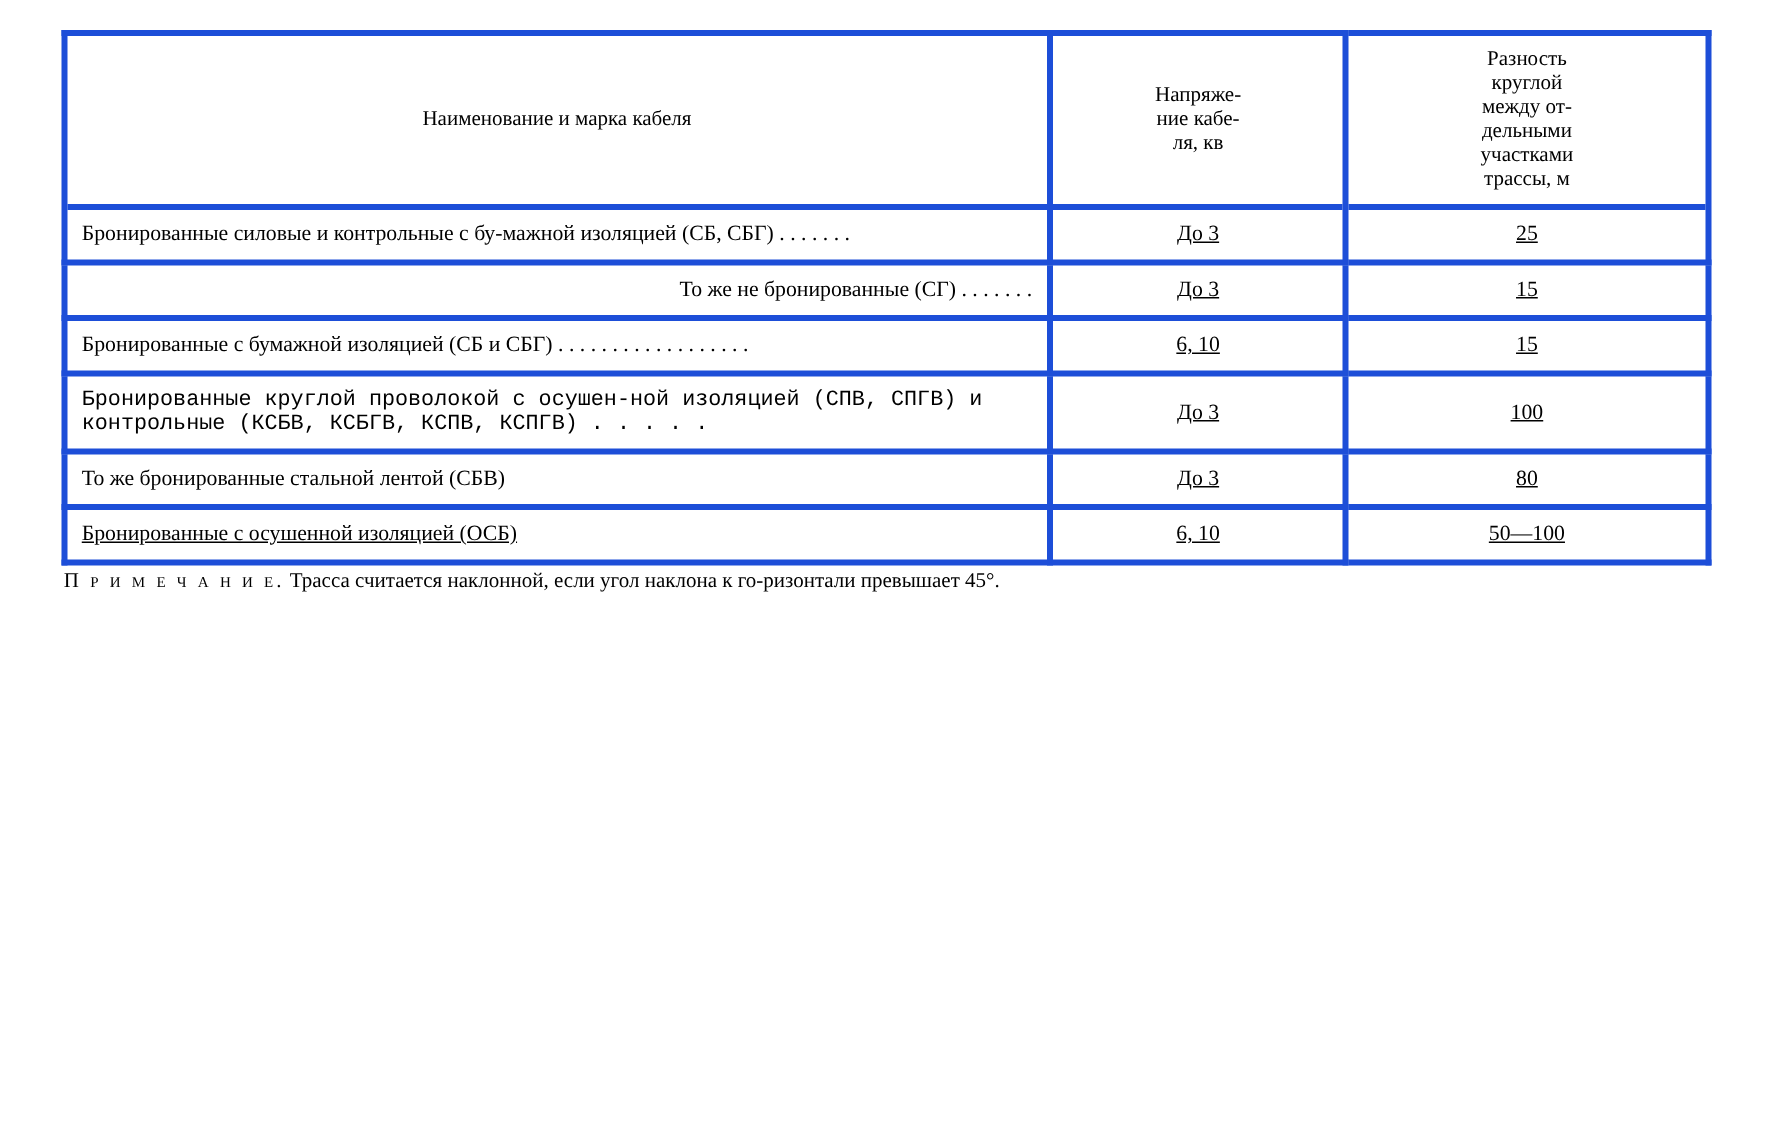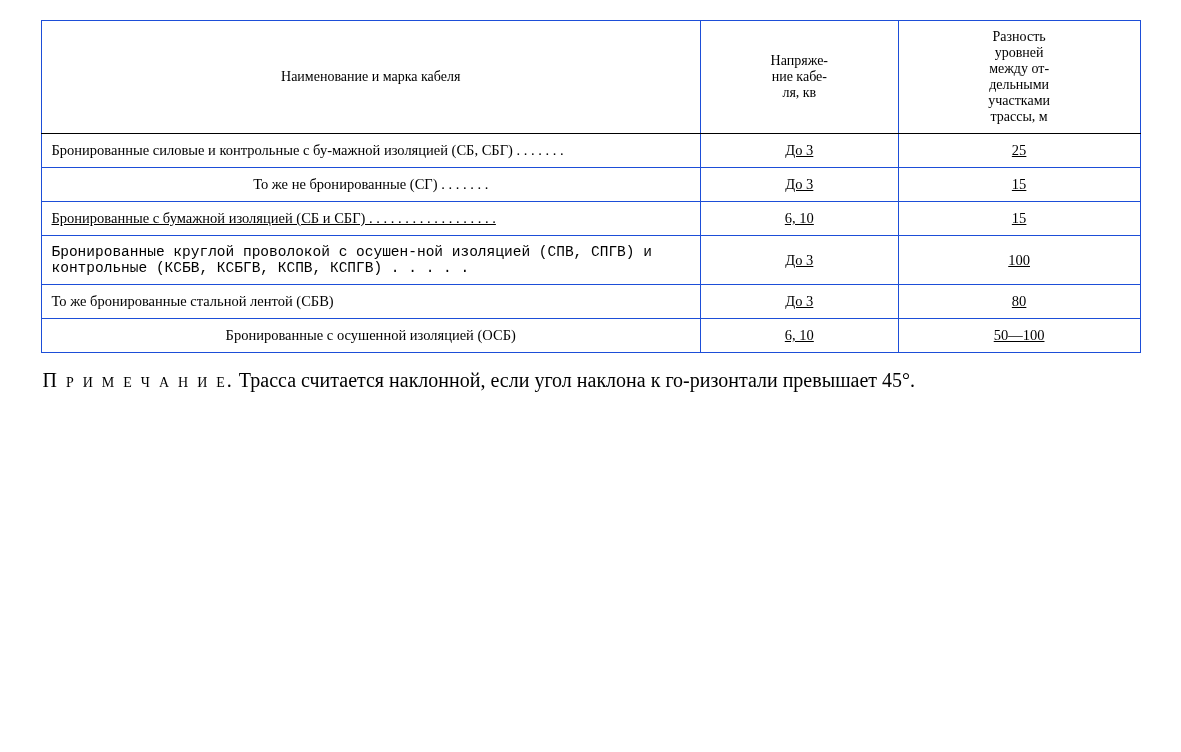--- a/index.html
+++ b/index.html
@@ -18,21 +18,21 @@
       width: 100%;
       max-width: 1100px;
       margin: 0 auto;
     }
     table {
       width: 100%;
       border-collapse: collapse;
       border: 1.5px solid #000;
     }
     th, td {
-      border: 1px solid #1d4ed8;
+      border: 4px solid #1d4ed8;
       padding: 8px 10px;
       vertical-align: middle;
     }
     thead th {
       text-align: center;
       font-weight: normal;
       font-size: 14px;
       vertical-align: middle;
     }
     .col-name {
@@ -50,22 +50,22 @@
     }
     tbody td {
       text-align: left;
       font-size: 14.5px;
     }
     tbody td.center {
       text-align: center;
       text-decoration: underline;
     }
     .note {
-      margin-top: 12px;
-      font-size: 20px;
+      margin-top: 0;
+      font-size: 14px;
       line-height: 1.5;
       padding: 0 2px;
     }
     .note-label {
       font-variant: small-caps;
       letter-spacing: 2px;
     }
     
     thead tr:last-child th {
       border-bottom: 2px solid #000;
@@ -82,56 +82,56 @@
     <thead>
       <tr>
         <th class="col-name" rowspan="2">Наименование и марка кабеля</th>
         <th class="col-voltage">
           <span>Напряже-</span><br>
           <span>ние кабе-</span><br>
           <span>ля, кв</span>
         </th>
         <th class="col-diff">
           <span>Разность</span><br>
-          <span>уровней</span><br>
+          <span>круглой</span><br>
           <span>между от-</span><br>
           <span>дельными</span><br>
           <span>участками</span><br>
           <span>трассы, м</span>
         </th>
       </tr>
     </thead>
     <tbody id="table-body">
     <tr>
           <td style="text-align: left;">Бронированные силовые и контрольные с бу-мажной изоляцией (СБ, СБГ) . . . . . . .</td>
           <td class="center">До 3</td>
           <td class="center">25</td>
         </tr>
         <tr>
-          <td style="text-align: center;">То же не бронированные (СГ) . . . . . . .</td>
+          <td style="text-align: right;">То же не бронированные (СГ) . . . . . . .</td>
           <td class="center">До 3</td>
           <td class="center">15</td>
         </tr>
         <tr>
-          <td style="text-align: left; text-decoration: underline;">Бронированные с бумажной изоляцией (СБ и СБГ) . . . . . . . . . . . . . . . . . .</td>
+          <td style="text-align: left;">Бронированные с бумажной изоляцией (СБ и СБГ) . . . . . . . . . . . . . . . . . .</td>
           <td class="center">6, 10</td>
           <td class="center">15</td>
         </tr>
         <tr>
           <td style="text-align: left; font-family: Liberation Mono, monospace;">Бронированные круглой проволокой с осушен-ной изоляцией (СПВ, СПГВ) и контрольные (КСБВ, КСБГВ, КСПВ, КСПГВ) . . . . .</td>
           <td class="center">До 3</td>
           <td class="center">100</td>
         </tr>
         <tr>
           <td style="text-align: left; margin-top: 46px;">То же бронированные стальной лентой (СБВ)</td>
           <td class="center">До 3</td>
           <td class="center">80</td>
         </tr>
         <tr>
-          <td style="text-align: center;">Бронированные с осушенной изоляцией (ОСБ)</td>
+          <td style="text-align: left; text-decoration: underline;">Бронированные с осушенной изоляцией (ОСБ)</td>
           <td class="center">6, 10</td>
           <td class="center">50—100</td>
         </tr>
       </tbody>
   </table>
 
   <div class="note">
     <span class="note-label">П р и м е ч а н и е.</span><span> Трасса считается наклонной, если угол наклона к го-ризонтали превышает 45°.</span>
   </div>
 </div>

